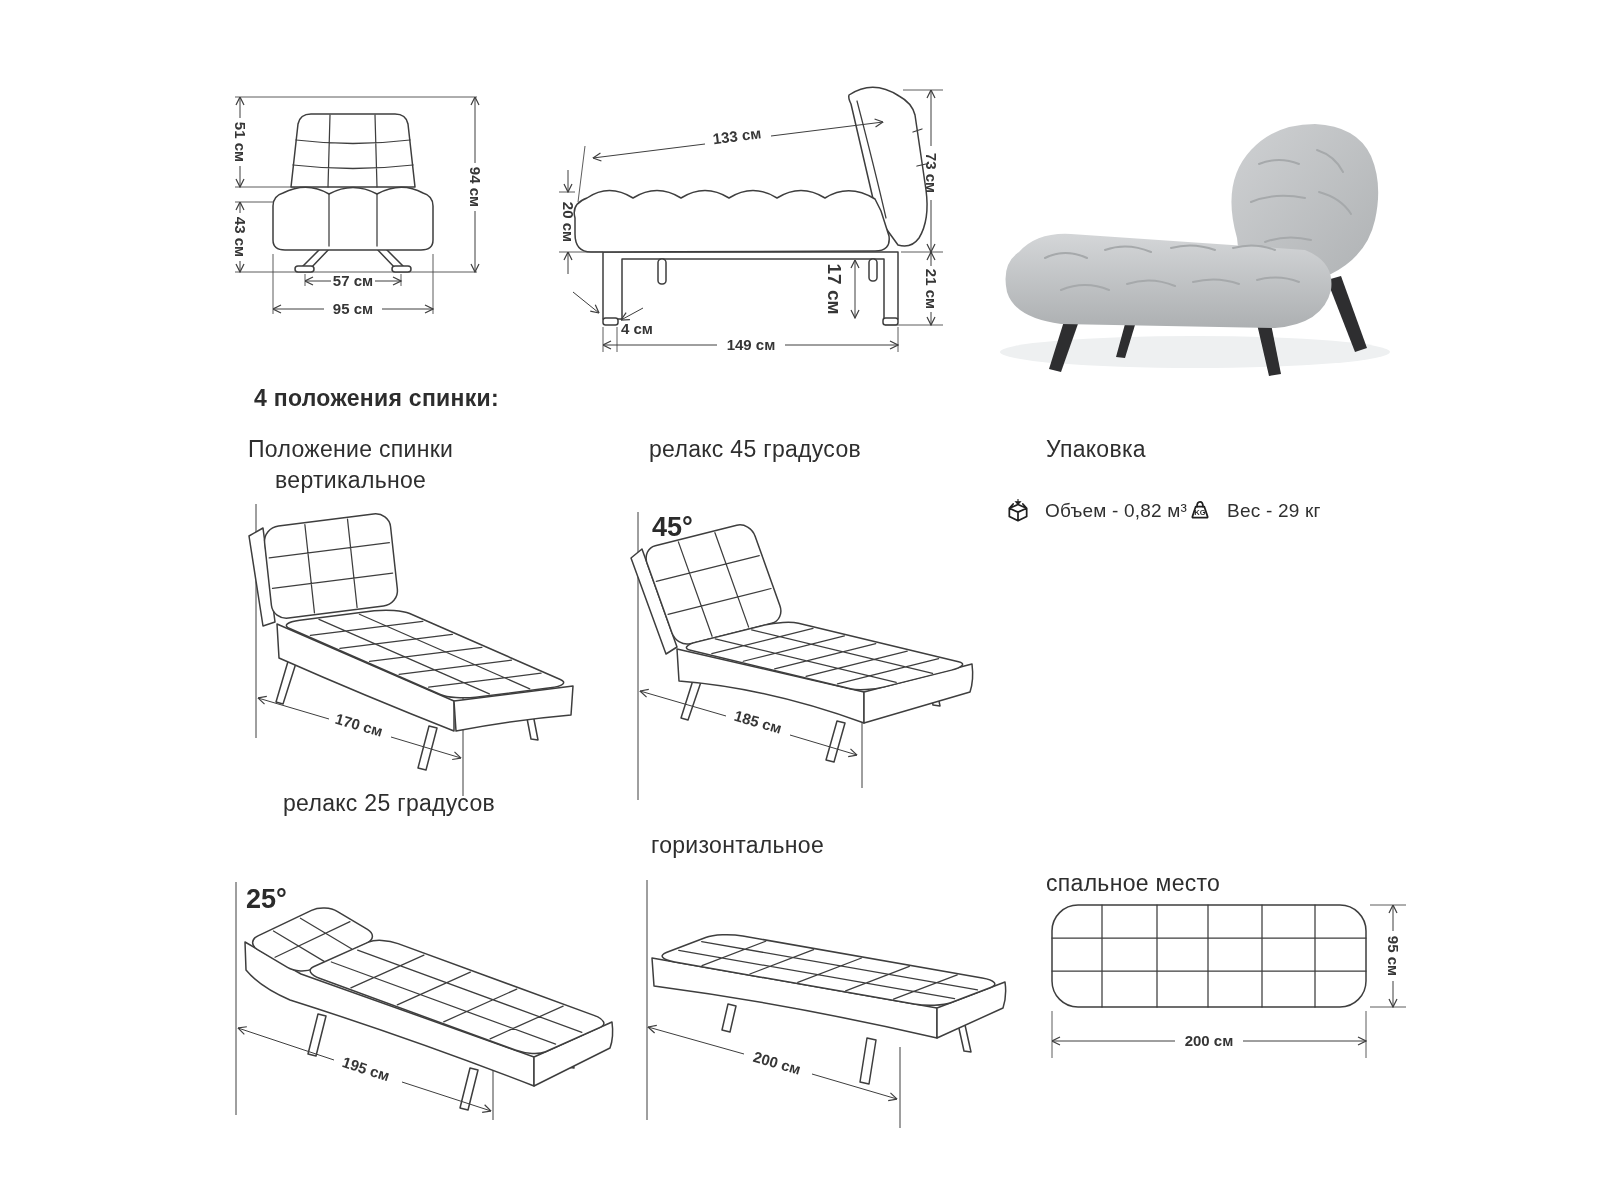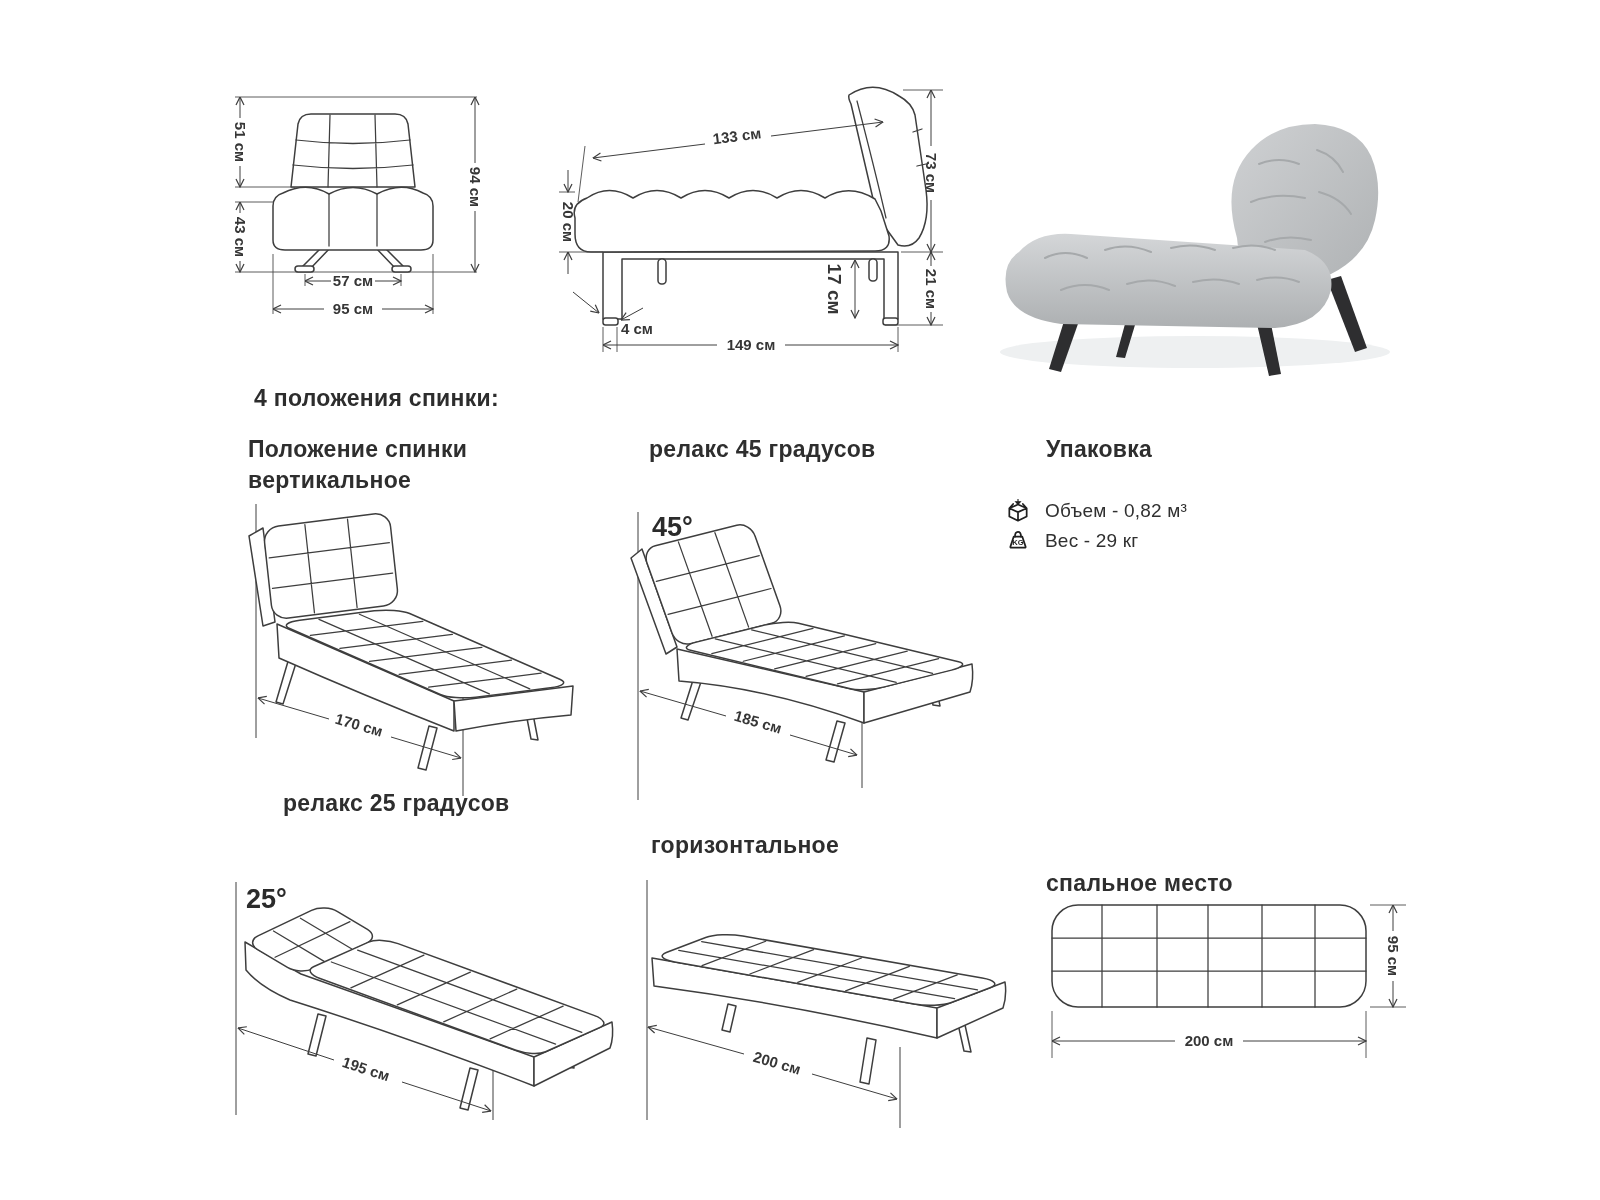--- a/index.html
+++ b/index.html
@@ -1,20 +1,20 @@
 <!DOCTYPE html>
 <html><head>
 <meta charset="utf-8">
 <style>
   html,body{margin:0;padding:0;background:#fff;}
   #stage{position:relative;width:1600px;height:1200px;background:#ffffff;overflow:hidden;
          font-family:"Liberation Sans", sans-serif;}
   .abs{position:absolute;}
   .h1{font-size:23px;font-weight:700;color:#2d2d2d;letter-spacing:.3px;margin-left:6px;}
-  .h2{font-size:23px;font-weight:700;color:#2e2e2e;letter-spacing:.3px;line-height:31px;}
+  .h2{font-size:23px;font-weight:400;color:#2e2e2e;letter-spacing:.3px;line-height:31px;text-align:center;}
   .pk-item{display:flex;align-items:center;gap:14px;height:30px;}
   .pk-label{font-size:19px;font-weight:500;color:#303030;letter-spacing:.2px;}
   svg .ln{stroke:#3e3e3e;stroke-width:1.5;fill:#fff;stroke-linejoin:round;stroke-linecap:round;}
   svg .lnf{stroke:#3e3e3e;stroke-width:1.5;fill:#fff;stroke-linejoin:round;}
   svg .gr{stroke:#3e3e3e;stroke-width:1.25;fill:none;stroke-linecap:round;}
   svg .dim{stroke:#3e3e3e;stroke-width:1;fill:none;}
   svg .thin{stroke:#4a4a4a;stroke-width:.9;fill:none;}
   svg .dimtxt{font-family:"Liberation Sans",sans-serif;font-size:15px;font-weight:700;fill:#363636;}
   svg .dimtxt-lg{font-family:"Liberation Sans",sans-serif;font-size:19px;font-weight:700;fill:#363636;}
   svg .angletxt{font-family:"Liberation Sans",sans-serif;font-size:27px;font-weight:600;fill:#2b2b2b;}
@@ -144,21 +144,21 @@
     <span style="display:block">вертикальное</span>
   </div>
   <div class="abs h2" style="left:649px;top:434px;">релакс 45 градусов</div>
   <div class="abs h2" style="left:1046px;top:434px;">Упаковка</div>
 
   <div class="abs h2" style="left:247px;top:788px;margin-left:36px;">релакс 25 градусов</div>
   <div class="abs h2" style="left:651px;top:830px;">горизонтальное</div>
   <div class="abs h2" style="left:1046px;top:868px;">спальное место</div>
 
   
-  <div class="abs" style="left:1005px;top:496px;display:flex;flex-direction:column;gap:0;">
+  <div class="abs" style="left:1005px;top:496px;display:flex;flex-direction:row;gap:0;">
     <div class="pk-item">
       <svg width="26" height="26" viewBox="0 0 24 24">
         <path class="ic" d="M4,9.5 L12,6 L20,9.5 L20,17 L12,21 L4,17 Z M4,9.5 L12,13 L20,9.5 M12,13 L12,21 M4,9.5 L7.5,5.5 M20,9.5 L16.5,5.5"></path>
         <path d="M12,1 V5 M9.8,3.4 L12,6 L14.2,3.4 Z" fill="#1f1f1f" stroke="#1f1f1f" stroke-width="1"></path>
       </svg>
       <span class="pk-label">Объем - 0,82 м³</span>
     </div>
     <div class="pk-item">
       <svg width="26" height="26" viewBox="0 0 24 24">
         <path class="ic" d="M9.2,8 Q9.2,3.5 12,3.5 Q14.8,3.5 14.8,8"></path>

